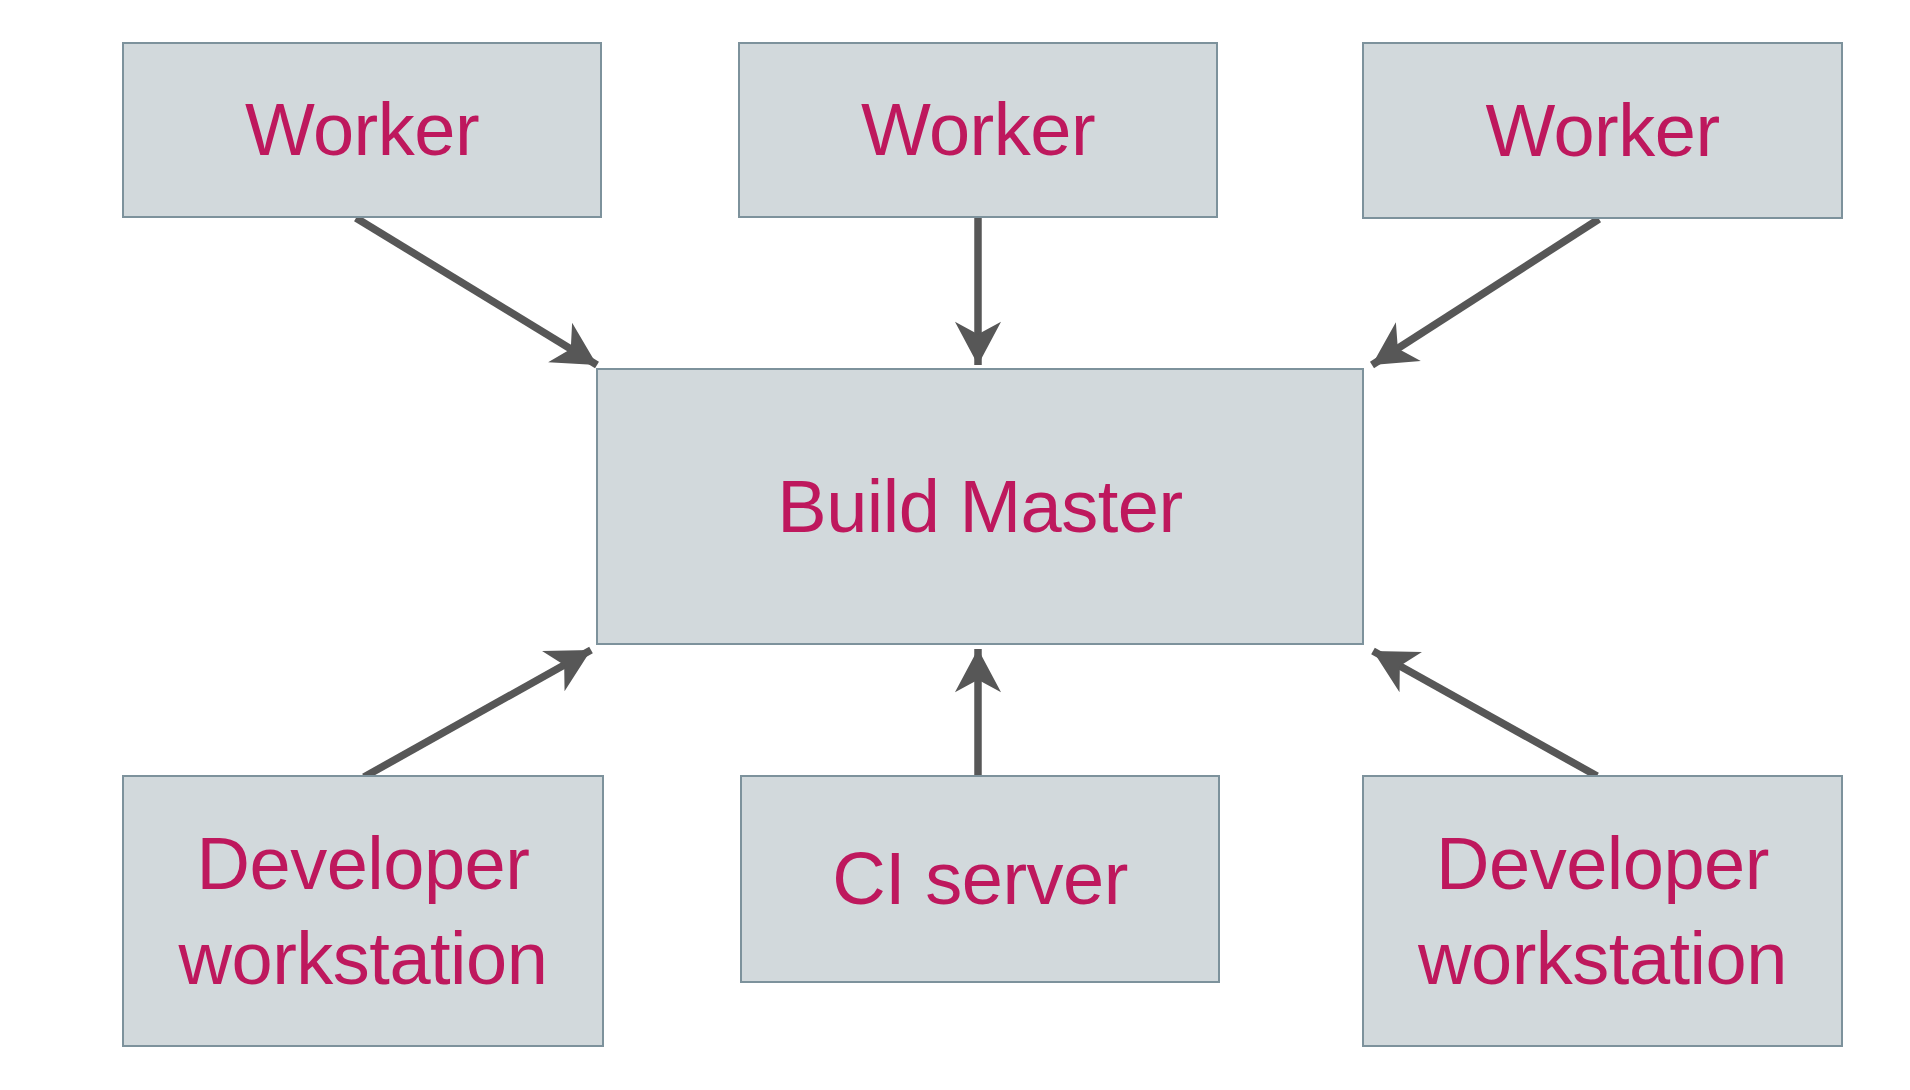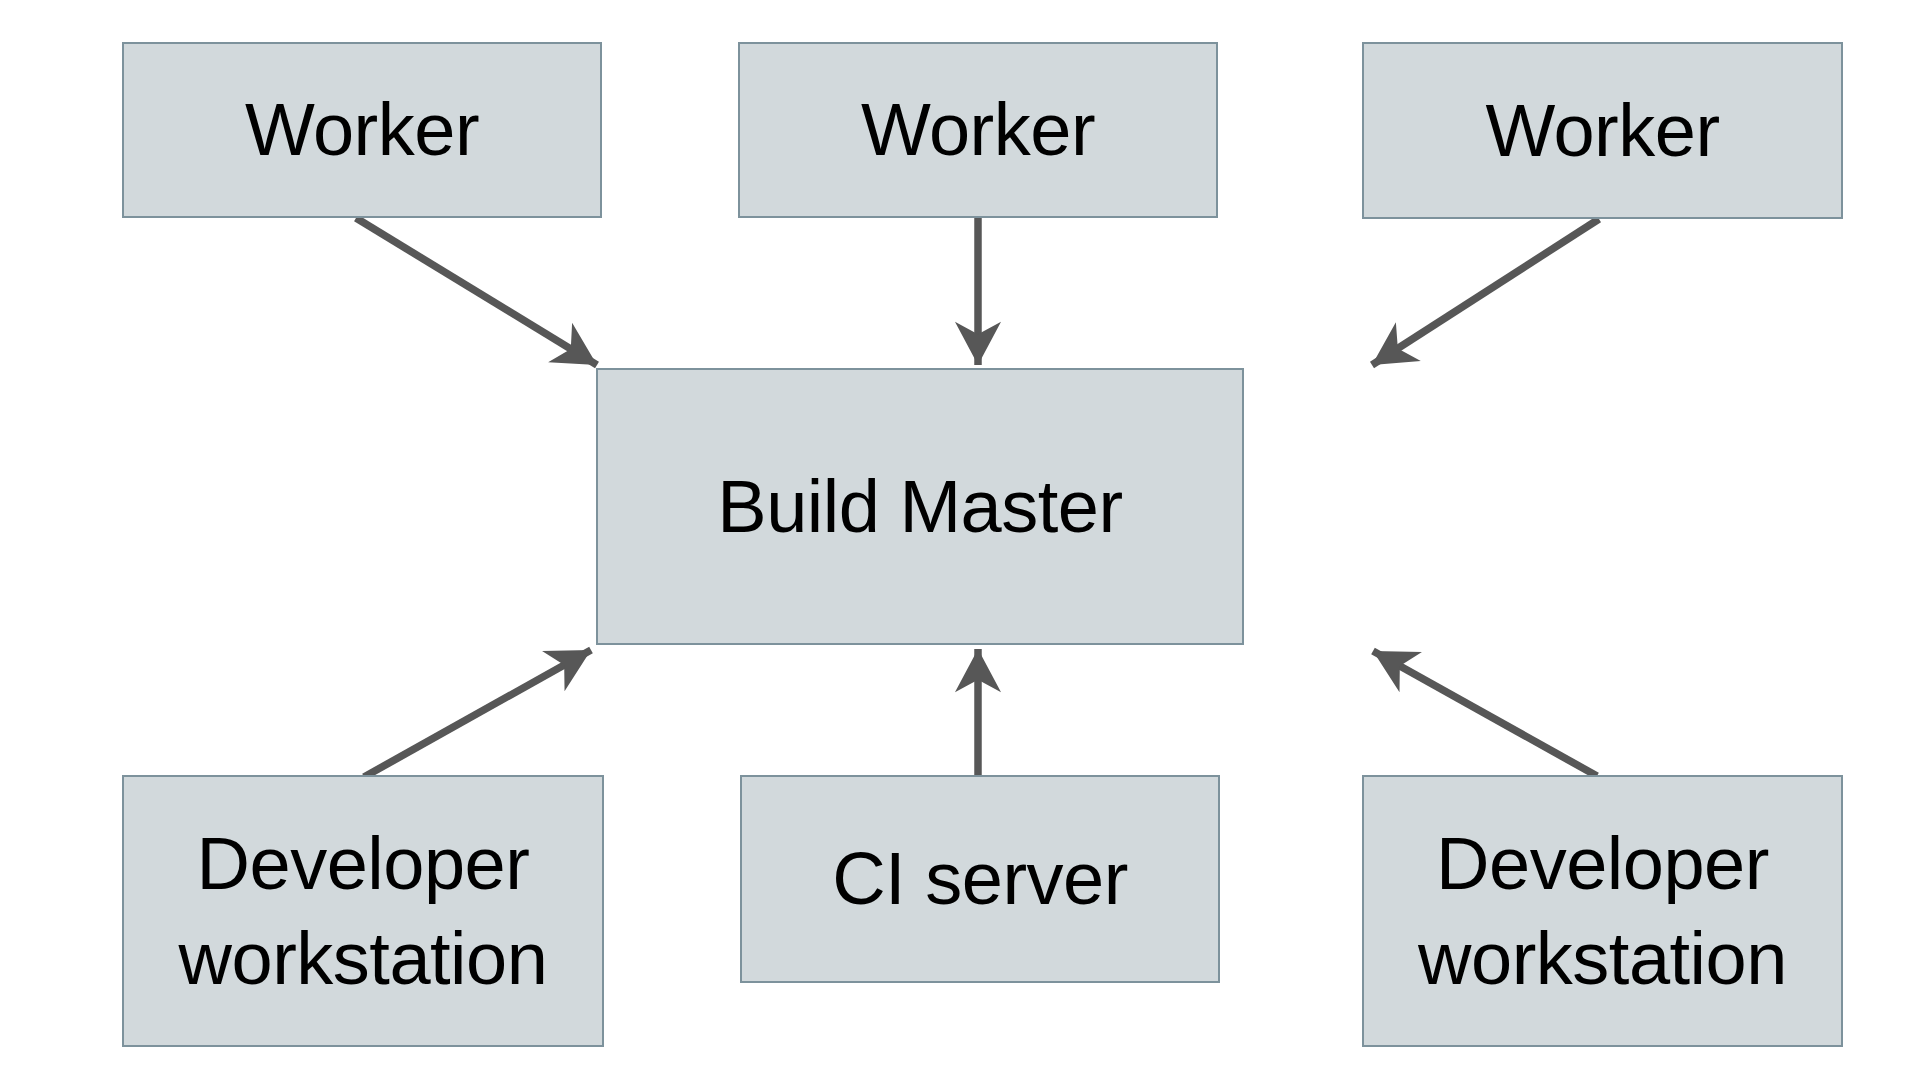--- a/index.html
+++ b/index.html
@@ -30,35 +30,35 @@
   }
   .node {
     position: absolute;
     box-sizing: border-box;
     background: #d2d9dc;
     border: 2px solid #7d929c;
     display: flex;
     align-items: center;
     justify-content: center;
     text-align: center;
-    color: #000000;
+    color: #be185d;
     font-size: 74px;
     line-height: 1.29;
     letter-spacing: -0.5px;
   }
   .node .label {
     display: block;
     width: 100%;
     padding: 0 10px;
     box-sizing: border-box;
   }
   #n-worker1      { left: 122px;  top: 42px;  width: 480px; height: 176px; }
   #n-worker2      { left: 738px;  top: 42px;  width: 480px; height: 176px; }
   #n-worker3      { left: 1362px; top: 42px;  width: 481px; height: 177px; }
-  #n-build-master { left: 596px;  top: 368px; width: 648px; height: 277px; }
+  #n-build-master { left: 596px;  top: 368px; width: 768px; height: 277px; }
   #n-dev-left     { left: 122px;  top: 775px; width: 482px; height: 272px; }
   #n-ci-server    { left: 740px;  top: 775px; width: 480px; height: 208px; }
   #n-dev-right    { left: 1362px; top: 775px; width: 481px; height: 272px; }
 </style>
 </head>
 <body>
 
 <div class="canvas">
 
   <svg class="edges" viewBox="0 0 1910 1090" xmlns="http://www.w3.org/2000/svg">

